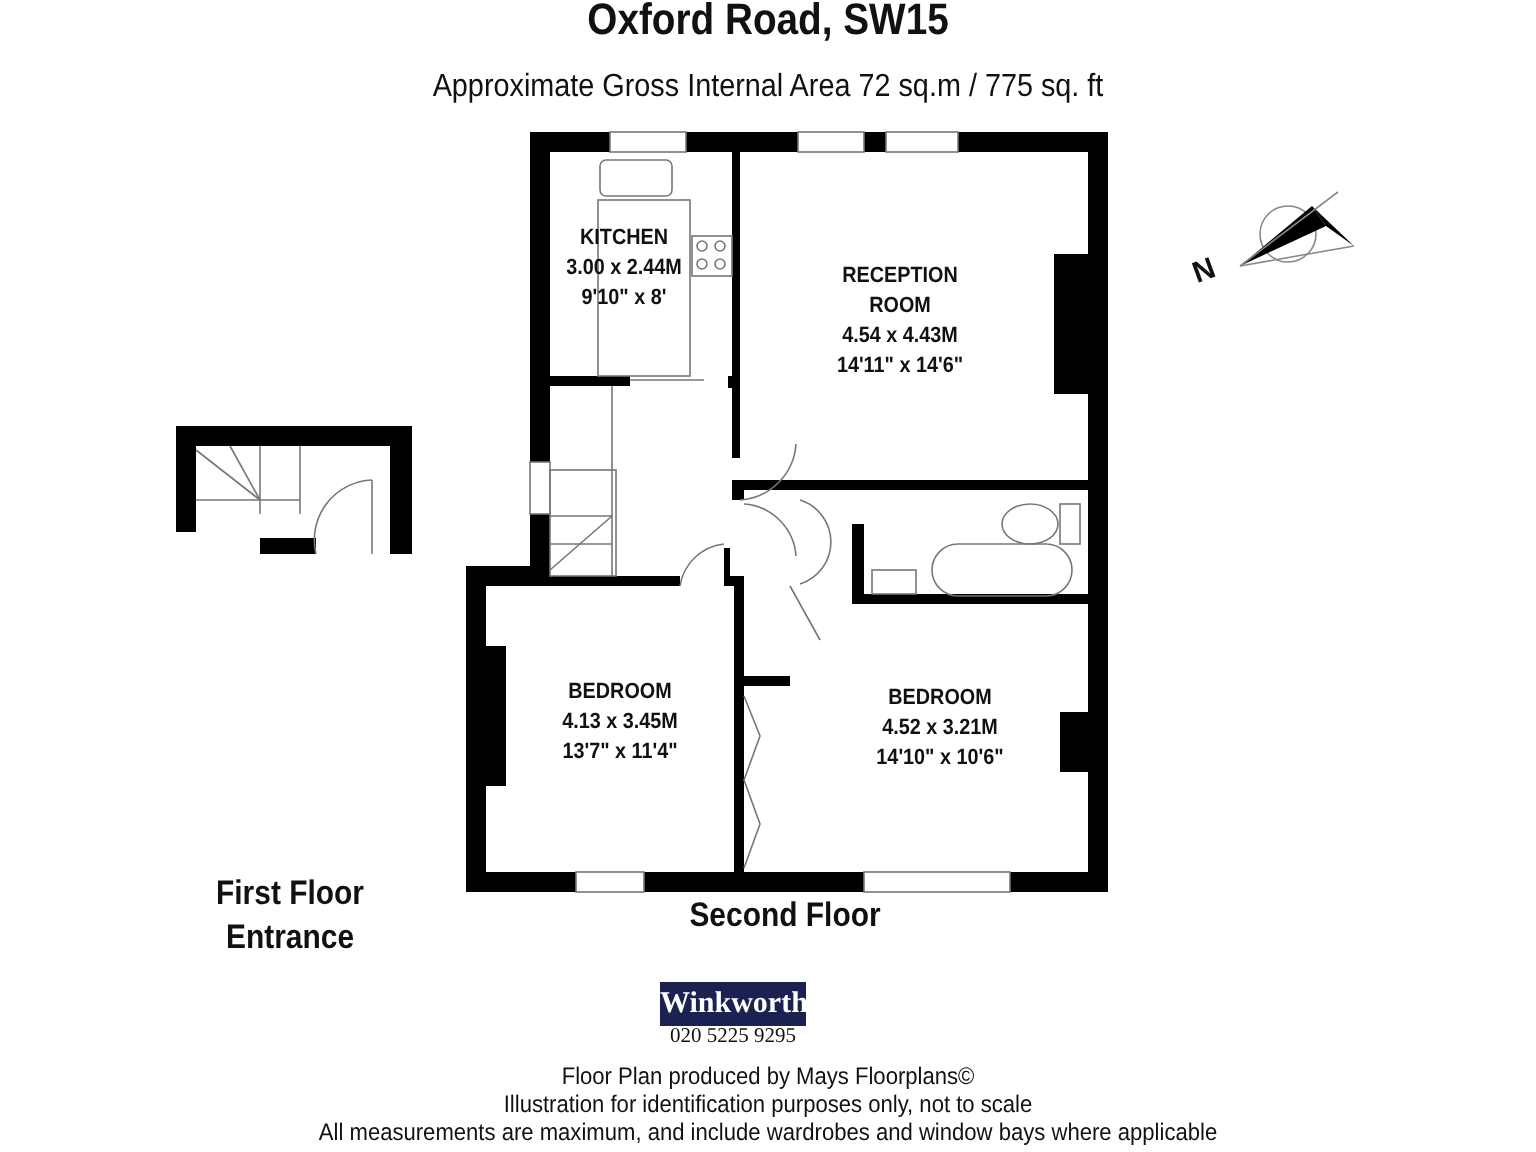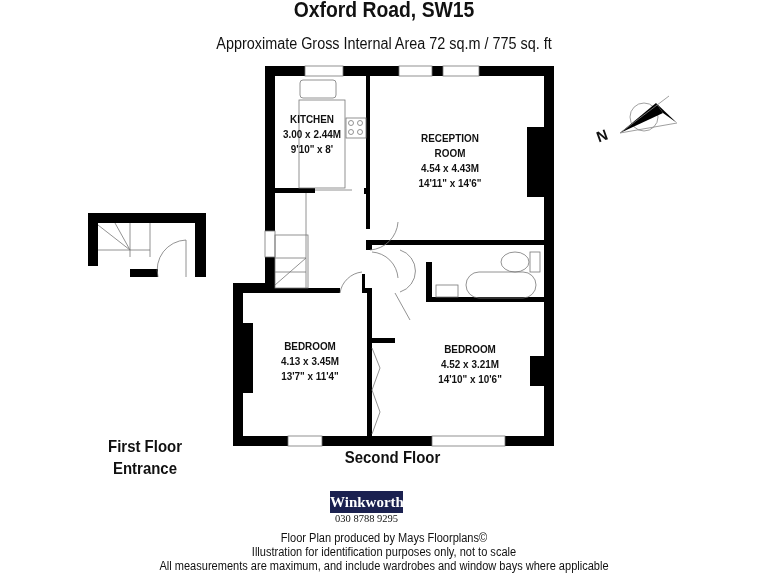--- a/index.html
+++ b/index.html
@@ -135,17 +135,17 @@
 
 <div class="roomlabel" style="left:595px;top:128px;width:14px;font-size:15px;transform:rotate(-20deg);">N</div>
 
 <div class="floorlabel" style="left:85px;top:436px;width:120px;">
   <div>First Floor</div>
   <div>Entrance</div>
 </div>
 <div class="floorlabel" style="left:330px;top:447px;width:125px;">Second Floor</div>
 
 <div class="logo">Winkworth</div>
-<div class="phone">030 8788 9295</div>
+<div class="phone">020 5225 9295</div>
 
 <div class="footer" style="top:531px;">Floor Plan produced by Mays Floorplans©</div>
 <div class="footer" style="top:545px;">Illustration for identification purposes only, not to scale</div>
 <div class="footer" style="top:559px;">All measurements are maximum, and include wardrobes and window bays where applicable</div>
 
 </body></html>

